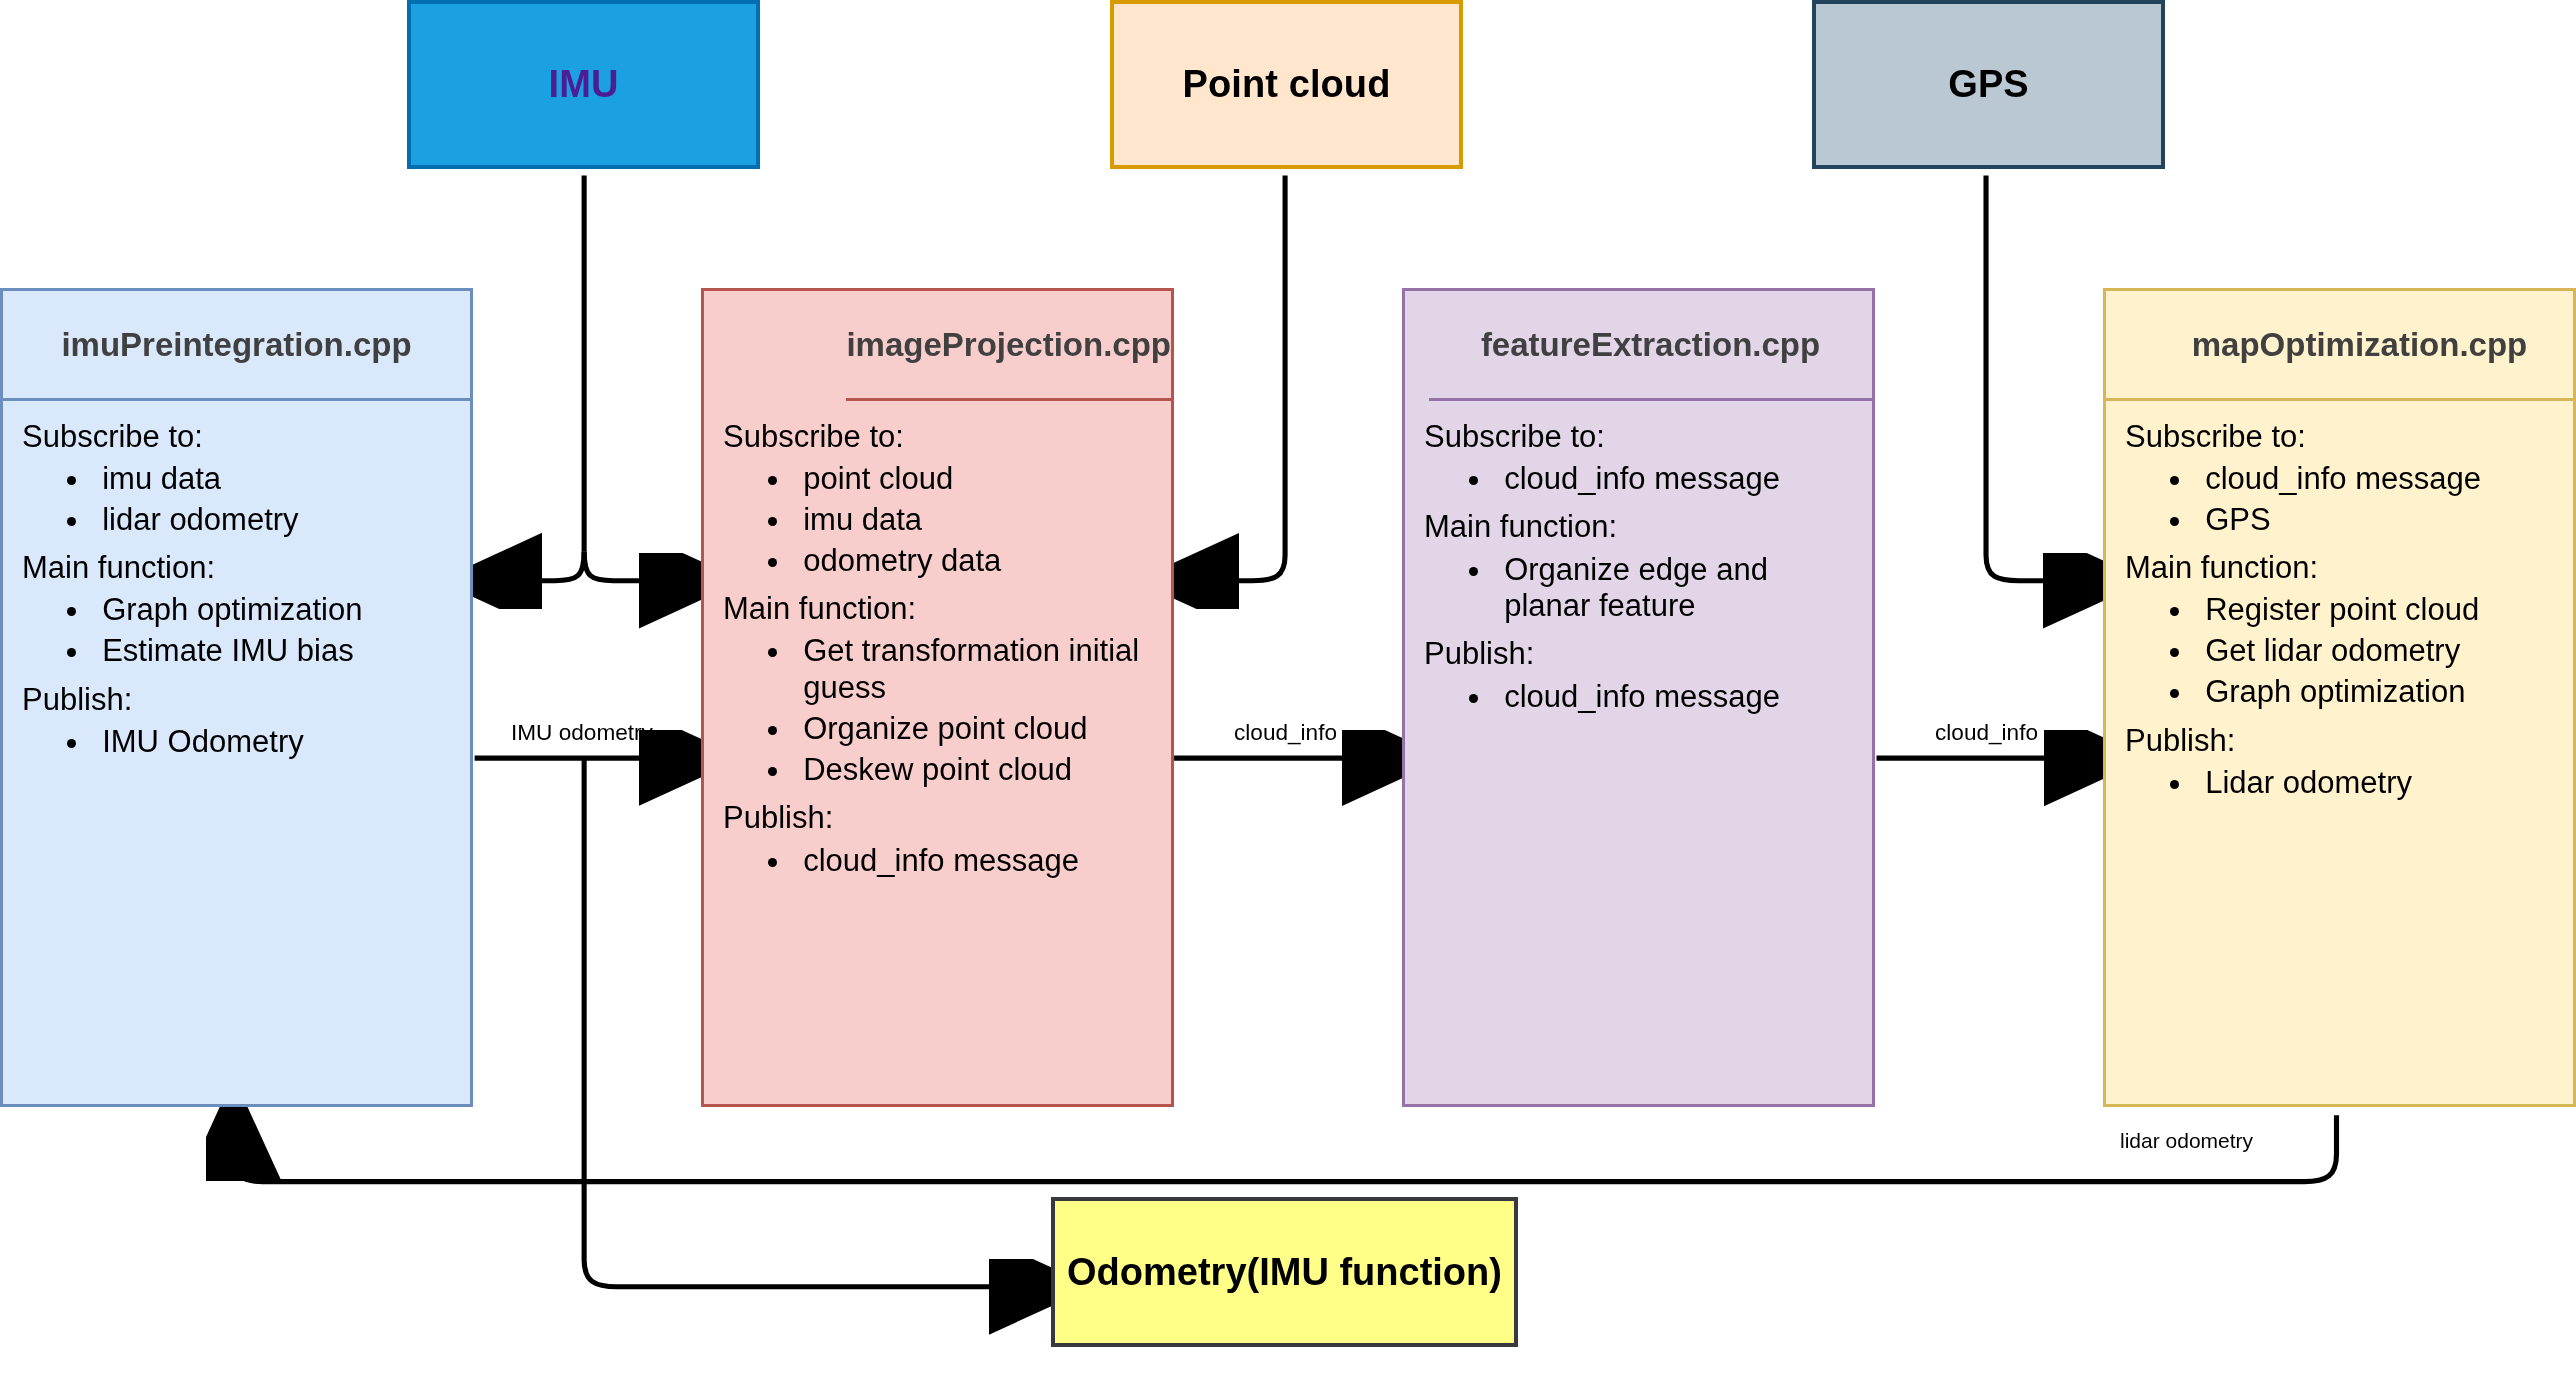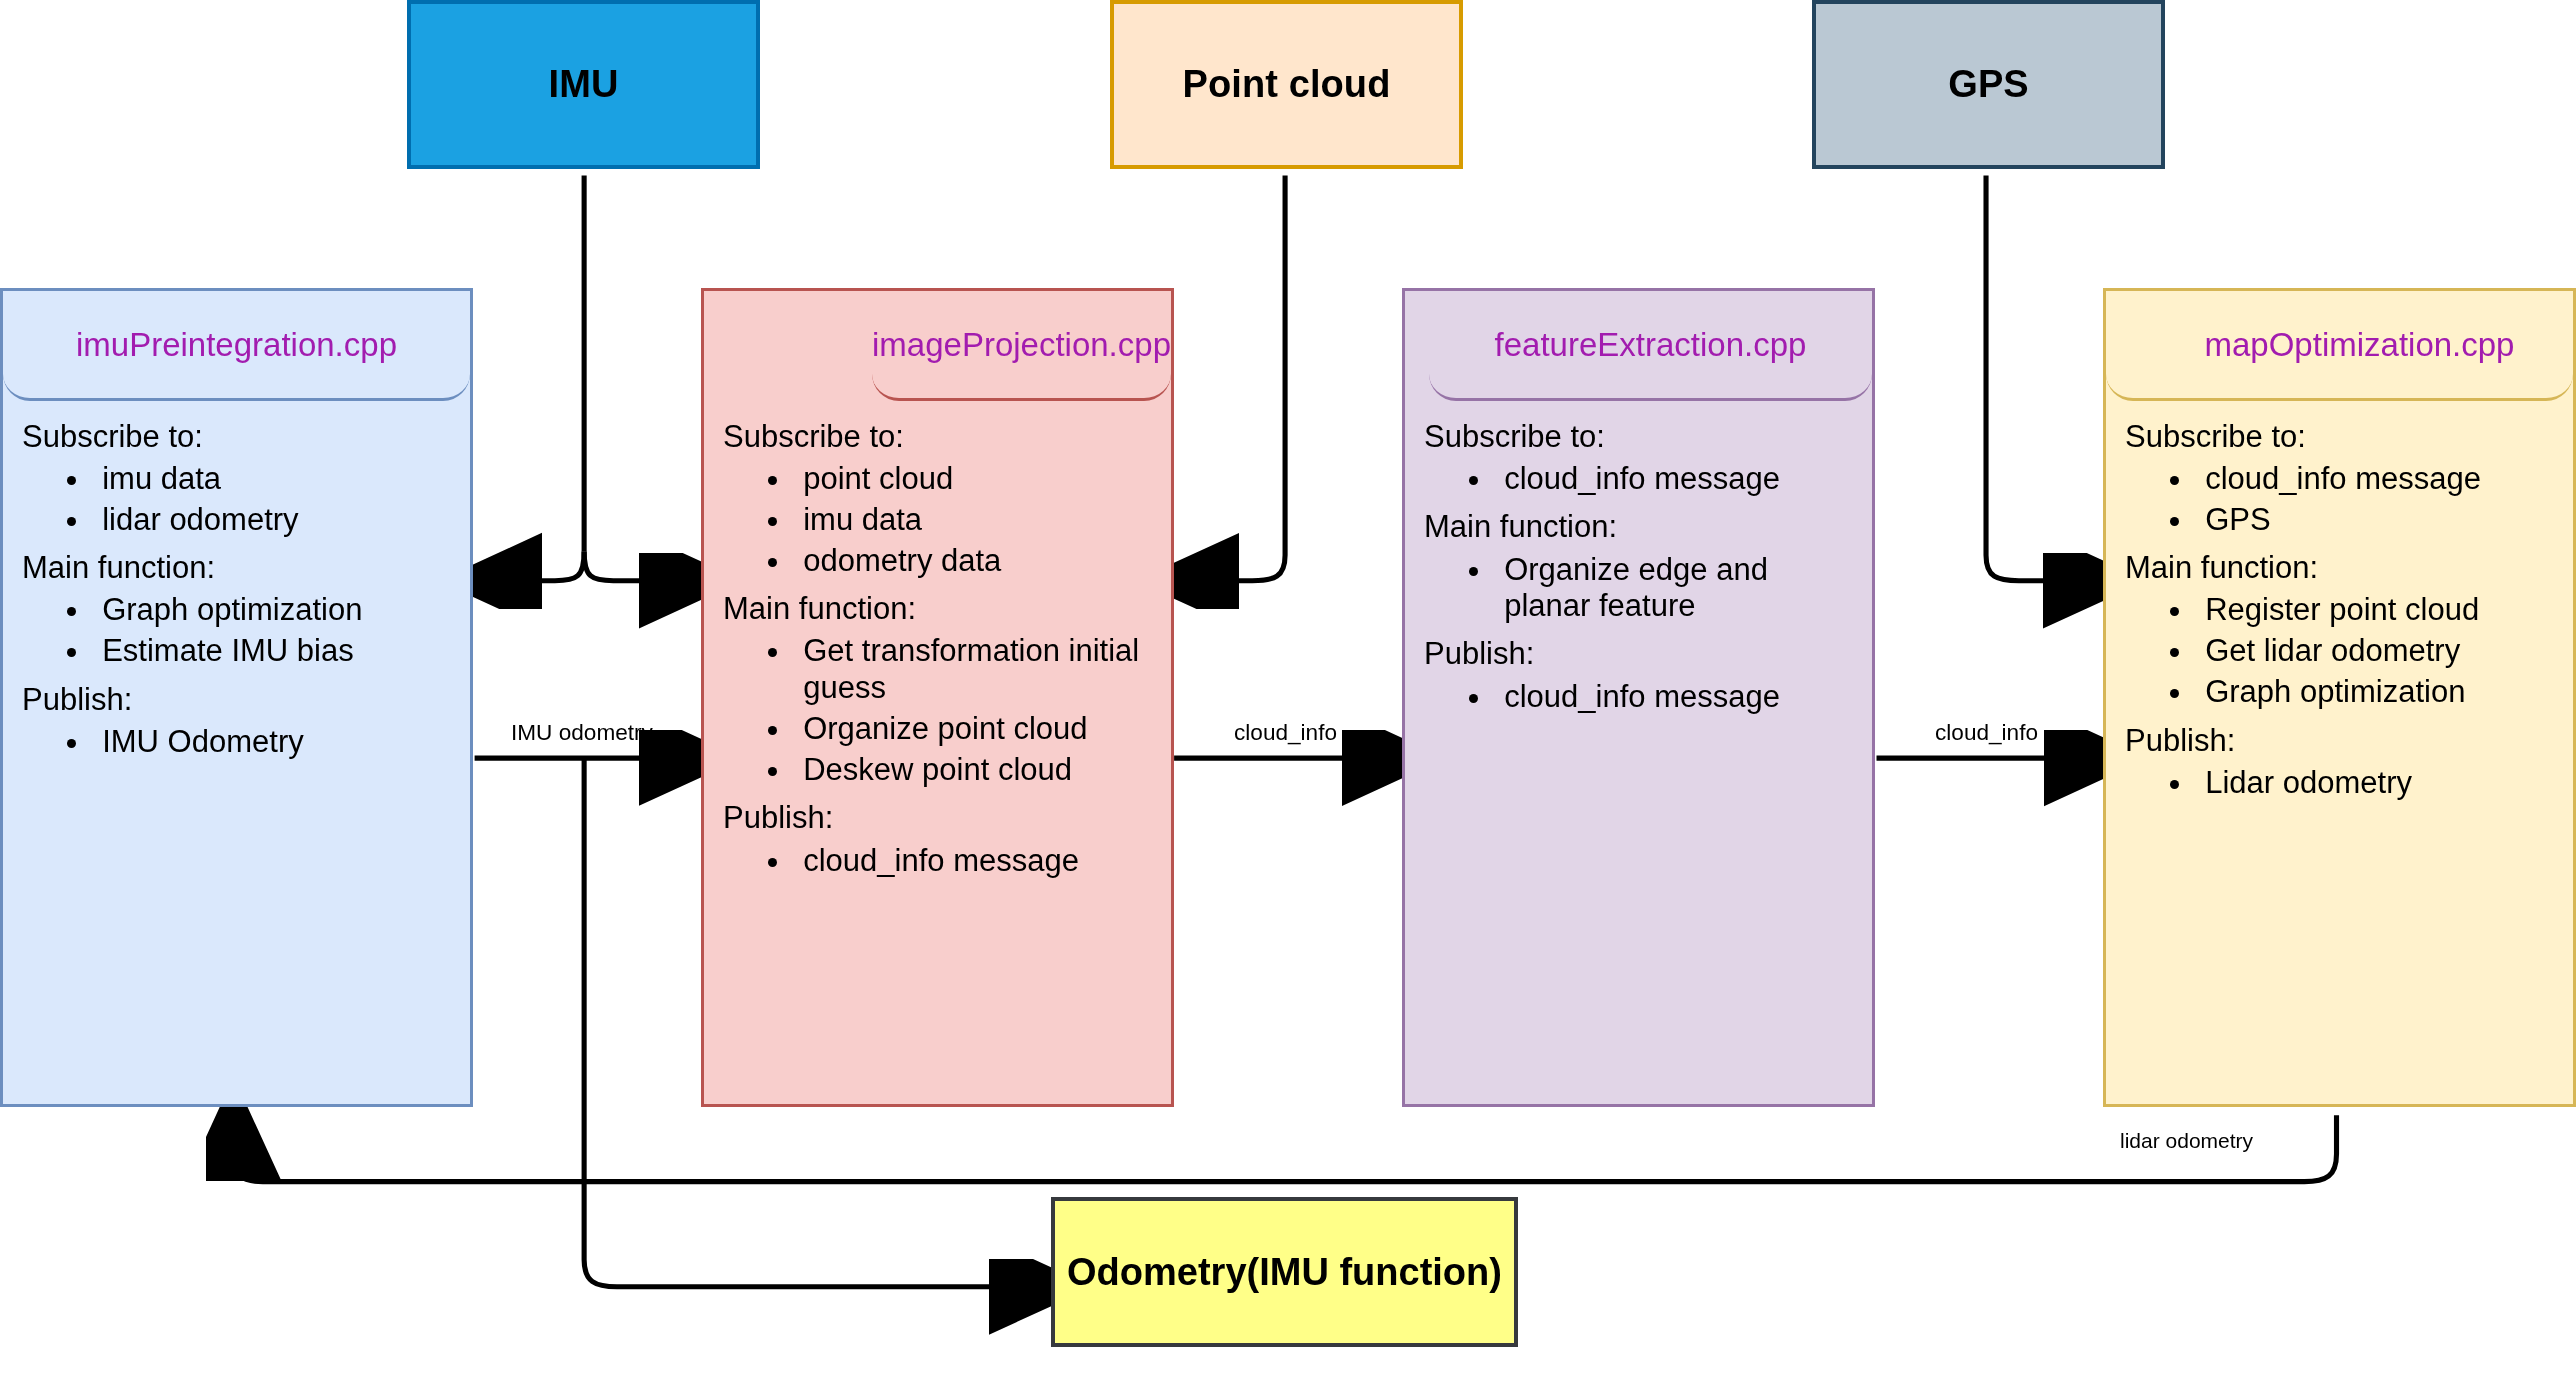--- a/index.html
+++ b/index.html
@@ -20,21 +20,21 @@
   .node {
     position: absolute;
     box-sizing: border-box;
     display: flex;
     align-items: center;
     justify-content: center;
     text-align: center;
     font-weight: bold;
     color: #000000;
   }
-  .node.white-text { color: #000000; }
+  .node.white-text { color: #4c1d95; }
 
   
   .sensor {
     border-width: 4.4px;
     border-style: solid;
     font-size: 38px;
     letter-spacing: 0.1px;
   }
 
   
@@ -45,26 +45,25 @@
     border-style: solid;
     display: flex;
     flex-direction: column;
   }
   .panel-title {
     box-sizing: border-box;
     height: 110px;
     display: flex;
     align-items: center;
     justify-content: center;
-    font-weight: normal;
+    font-weight: bold;
     font-size: 33px;
-    color: #a21caf;
+    color: #404040;
     border-bottom-width: 3.7px;
     border-bottom-style: solid;
-    border-radius: 27px;
   }
   .panel-body {
     flex: 1 1 auto;
     padding: 16px 19px 21px 19px;
     font-size: 31px;
     line-height: 1.18;
     color: #000000;
   }
   .sec-head {
     margin: 10.2px 0 5.8px 0;

